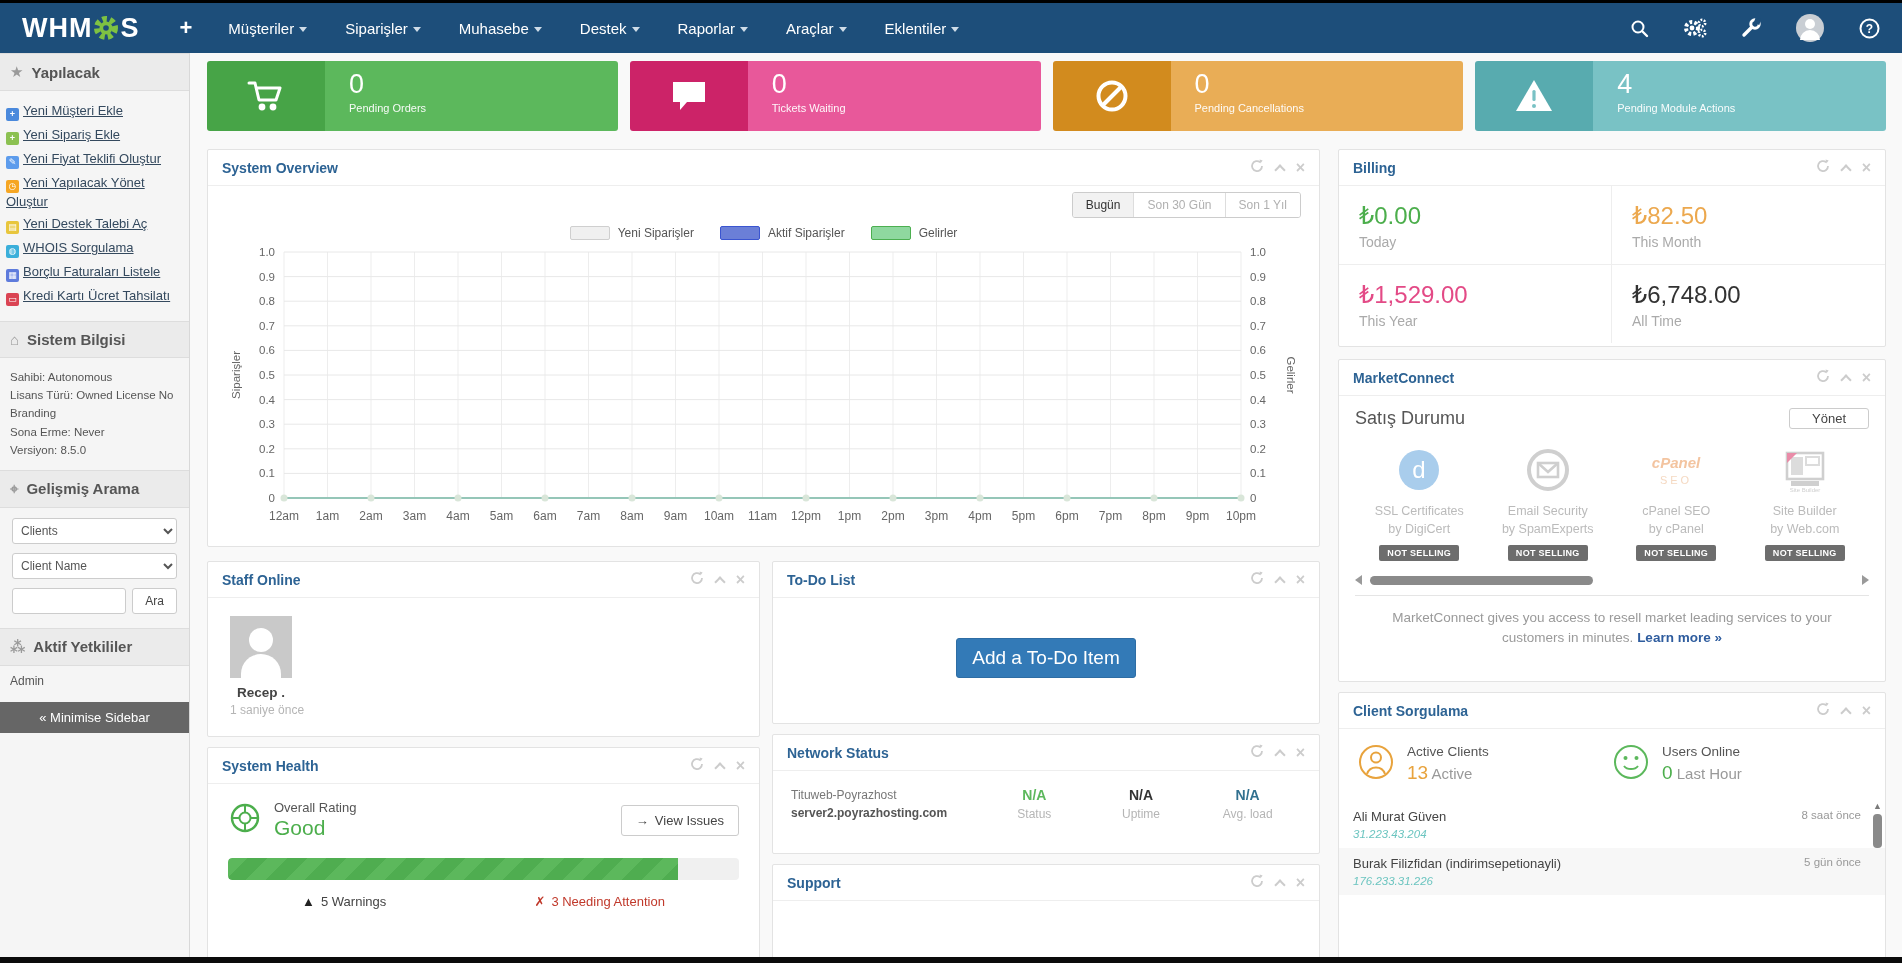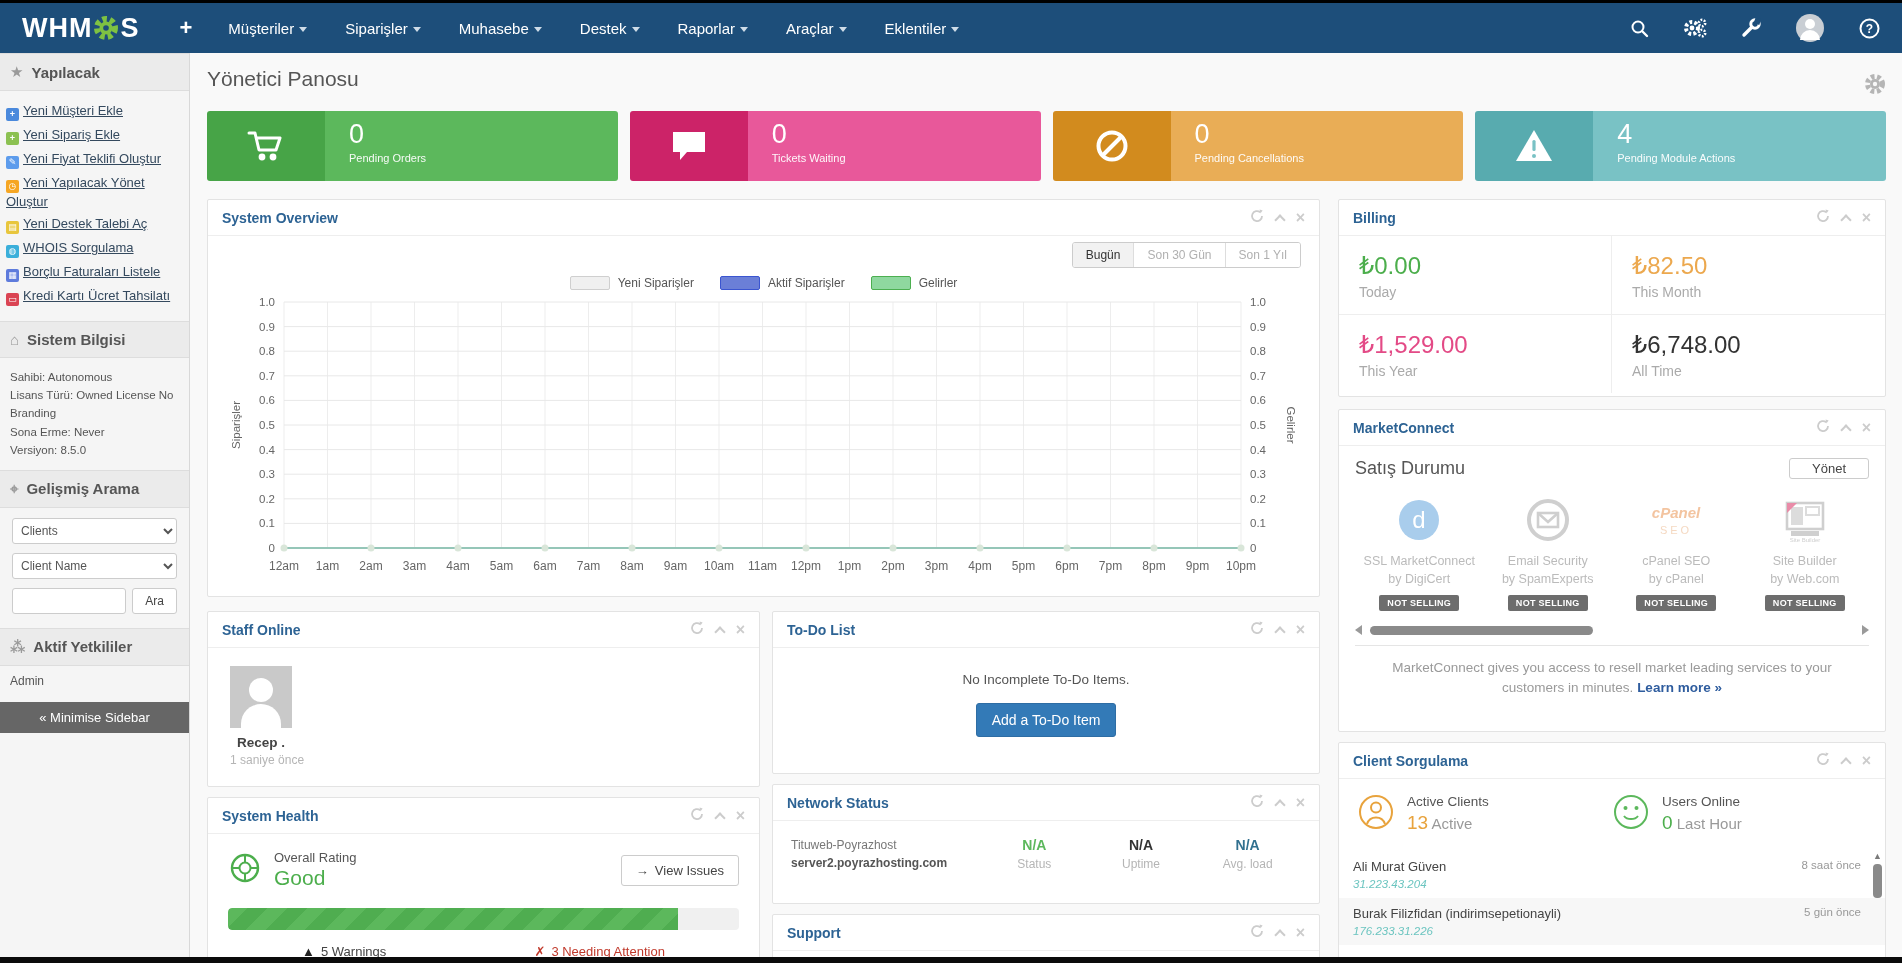--- a/index.html
+++ b/index.html
@@ -79,21 +79,21 @@
   .avatar-box { width:62px; text-align:center; }
   .avatar-img { width:62px; height:62px; background:#c9c9c9; position:relative; overflow:hidden; }
   .avatar-img .ahead { position:absolute; left:19px; top:12px; width:24px; height:24px; border-radius:50%; background:#fff; }
   .avatar-img .abody { position:absolute; left:11px; top:38px; width:40px; height:30px; border-radius:20px 20px 0 0; background:#fff; }
   .staff-name { font-size:13.5px; font-weight:bold; color:#444; margin-top:7px; white-space:nowrap; }
   .staff-time { font-size:12px; color:#b5b5b5; margin-top:3px; white-space:nowrap; }
 
   
   .todo-body { padding:24px 20px; text-align:center; }
   .todo-empty { font-size:13.5px; color:#555; }
-  .todo-btn { margin-top:16px; display:inline-block; background:#337ab7; color:#fff; font-size:14px; padding:8px 15px; border-radius:3px; border:1px solid #2e6da4; cursor:pointer; }
+  .todo-btn { margin-top:16px; display:inline-block; background:#337ab7; color:#fff; font-size:19px; padding:8px 15px; border-radius:3px; border:1px solid #2e6da4; cursor:pointer; }
 
   
   .net-body { display:flex; padding:16px 18px; align-items:center; }
   .net-server { width:190px; }
   .net-name { font-size:12px; color:#777; }
   .net-host { font-size:12px; color:#555; font-weight:bold; margin-top:4px; }
   .net-metric { flex:1; text-align:center; }
   .net-val { font-size:14px; font-weight:bold; }
   .net-lab { font-size:12px; color:#b5b5b5; margin-top:4px; }
 
@@ -294,30 +294,20 @@
     <div class="sb-header">
       <span class="sb-hicon">⁂</span>
       <span>Aktif Yetkililer</span>
     </div>
     <div class="sb-admins">Admin</div>
 
     <div class="sb-minimise">« Minimise Sidebar</div>
   </aside>
 
   <main class="content">
-    <div class="page-head">
-      <div class="page-title">Yönetici Panosu</div>
-      <span class="head-gear">
-        <svg width="22" height="22" viewBox="0 0 22 22">
-            <circle cx="11" cy="11" r="7.5" fill="none" stroke="#b5b5b5" stroke-width="5" stroke-dasharray="3.6 2.6"></circle>
-            <circle cx="11" cy="11" r="5" fill="#b5b5b5"></circle>
-            <circle cx="11" cy="11" r="2.2" fill="#f9f9f9"></circle>
-          </svg>
-      </span>
-    </div>
 
     <div class="cards">
       <div class="card">
         <div class="card-icon" style="background: rgb(71, 164, 71);">
           <svg width="42" height="38" viewBox="0 0 42 38">
               <path d="M4 6 h6 l4 17 h17 l4-12 H12" fill="none" stroke="#fff" stroke-width="3" stroke-linejoin="round" stroke-linecap="round"></path>
               <circle cx="17" cy="30" r="3.4" fill="#fff"></circle>
               <circle cx="28" cy="30" r="3.4" fill="#fff"></circle>
             </svg>
         </div>
@@ -587,21 +577,20 @@
                 <span class="panel-ctl">
                   <span><svg width="14" height="14" viewBox="0 0 14 14">
                         <path d="M12 7 a5 5 0 1 1-1.8-3.8" fill="none" stroke="#ccc" stroke-width="1.8"></path>
                         <path d="M9.6 0.4 L12.6 1.6 L10.4 4.4 Z" fill="#ccc"></path>
                       </svg></span>
                   <span class="chev"></span>
                   <span class="xmark">×</span>
                 </span>
               </div>
               <div class="todo-body">
-                <div class="todo-empty">No Incomplete To-Do Items.</div>
                 <span class="todo-btn">Add a To-Do Item</span>
               </div>
             </section>
 
             <section class="panel mt" style="height:120px;">
               <div class="panel-hd">
                 <span class="panel-title">Network Status</span>
                 <span class="panel-ctl">
                   <span><svg width="14" height="14" viewBox="0 0 14 14">
                         <path d="M12 7 a5 5 0 1 1-1.8-3.8" fill="none" stroke="#ccc" stroke-width="1.8"></path>
@@ -700,21 +689,21 @@
               <button class="mc-manage">Yönet</button>
             </div>
             <div class="mc-items">
               <div class="mc-item">
                 <div class="mc-icon">
                   <svg width="44" height="44" viewBox="0 0 44 44">
                       <circle cx="22" cy="22" r="20" fill="#a9cdec"></circle>
                       <text x="22" y="30" text-anchor="middle" font-size="24" fill="#fff" font-family="Liberation Sans,sans-serif">d</text>
                     </svg>
                 </div>
-                <div class="mc-name"><span>SSL MarketConnect</span><br><span>by DigiCert</span></div>
+                <div class="mc-name"><span>SSL Certificates</span><br><span>by DigiCert</span></div>
                 <span class="mc-badge">NOT SELLING</span>
               </div>
               <div class="mc-item">
                 <div class="mc-icon">
                   <svg width="46" height="46" viewBox="0 0 46 46">
                       <circle cx="23" cy="23" r="19" fill="none" stroke="#cfcfcf" stroke-width="4"></circle>
                       <rect x="13" y="16" width="20" height="14" fill="none" stroke="#cfcfcf" stroke-width="2.6"></rect>
                       <path d="M13 16 L23 25 L33 16" fill="none" stroke="#cfcfcf" stroke-width="2.6"></path>
                     </svg>
                 </div>

